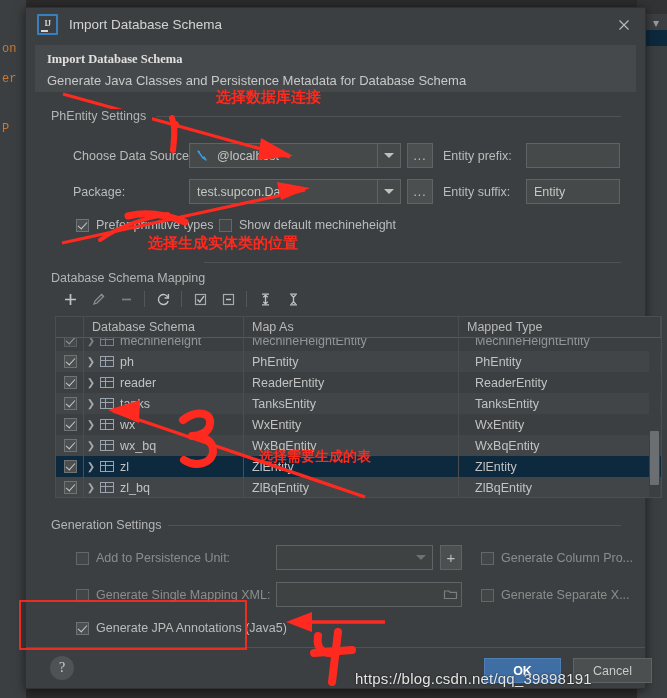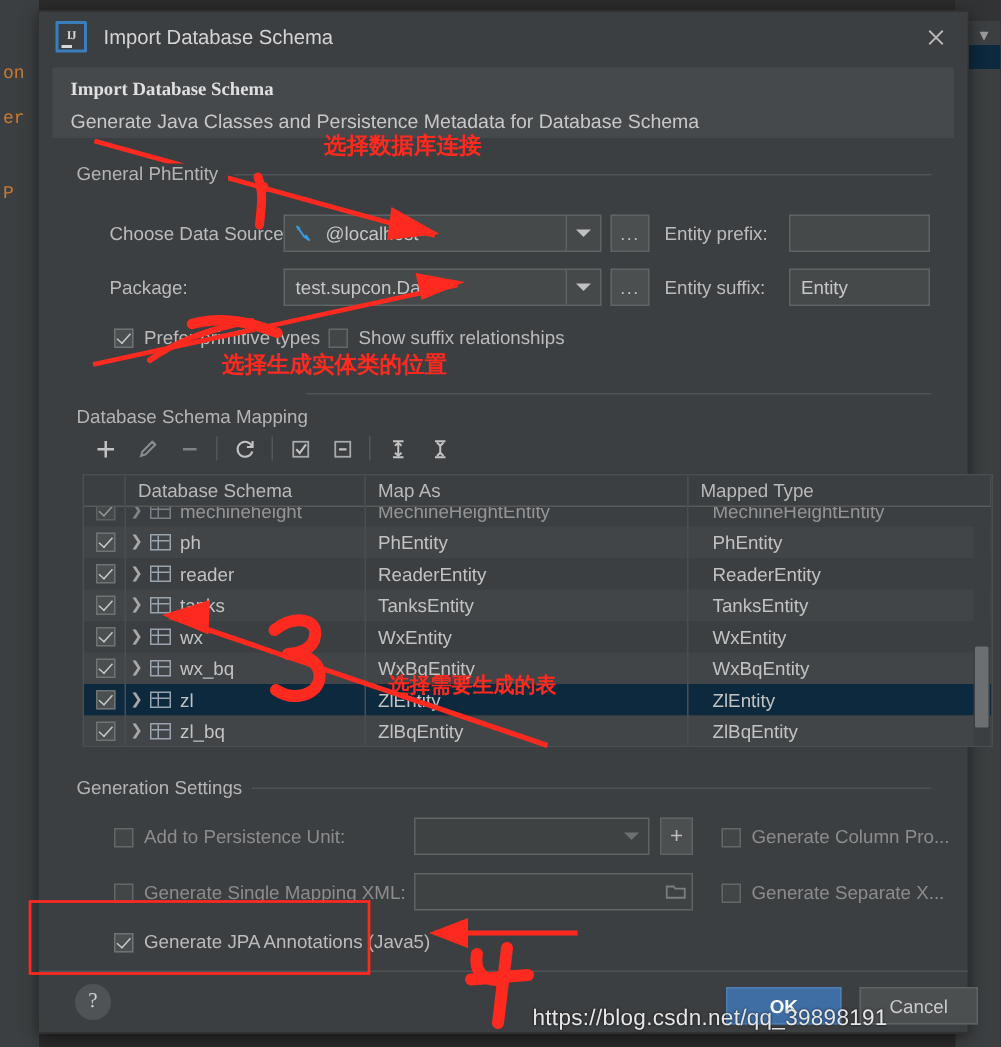--- a/index.html
+++ b/index.html
@@ -142,21 +142,21 @@
           <path d="M3.5 3.5 L12.5 12.5 M12.5 3.5 L3.5 12.5" stroke="#b8b8b8" stroke-width="1.2" fill="none"></path>
         </svg>
     </div>
   </div>
 
   <div id="banner">
     <div class="b-title">Import Database Schema</div>
     <div class="b-sub">Generate Java Classes and Persistence Metadata for Database Schema</div>
   </div>
 
-  <div class="group-title" style="left:25px;top:101px;">General PhEntity</div>
+  <div class="group-title" style="left:25px;top:101px;">PhEntity Settings</div>
   <div class="group-line" style="left:130px;top:108px;width:465px;"></div>
 
   <div class="lbl" style="left:47px;top:141px;">Choose Data Source:</div>
   <div class="combo" style="left:163px;top:135px;width:212px;">
     <span style="width:16px;display:flex;align-items:center;justify-content:center;margin-left:4px;">
       <svg width="13" height="13" viewBox="0 0 13 13">
           <path d="M2 2 L7 9 M7 9 L10 11 M10 11 L8 8" stroke="#3a9ce0" stroke-width="1.4" fill="none" stroke-linecap="round"></path>
           <path d="M2 2 L4.5 2.3 L2.3 4.5 Z" fill="#3a9ce0"></path>
         </svg>
     </span>
@@ -179,21 +179,21 @@
   <div class="dots" style="left:381px;top:171px;">...</div>
   <div class="lbl" style="left:417px;top:177px;">Entity suffix:</div>
   <div class="field" style="left:500px;top:171px;width:94px;">Entity</div>
 
   <div class="cbrow" style="left:50px;top:210px;">
     <span class="cb checked"></span>
     <span class="cbl">Prefer primitive types</span>
   </div>
   <div class="cbrow" style="left:193px;top:210px;">
     <span class="cb off"></span>
-    <span class="cbl">Show suffix relationships</span>
+    <span class="cbl">Show default mechineheight</span>
   </div>
 
   <div class="group-title" style="left:25px;top:263px;">Database Schema Mapping</div>
   <div class="group-line" style="left:178px;top:254px;width:417px;"></div>
 
   <div id="tbar">
     <span class="ti">
       <svg width="15" height="15" viewBox="0 0 15 15">
           <path d="M7.5 2 V13 M2 7.5 H13" stroke="#c2c2c2" stroke-width="1.7"></path>
         </svg>

